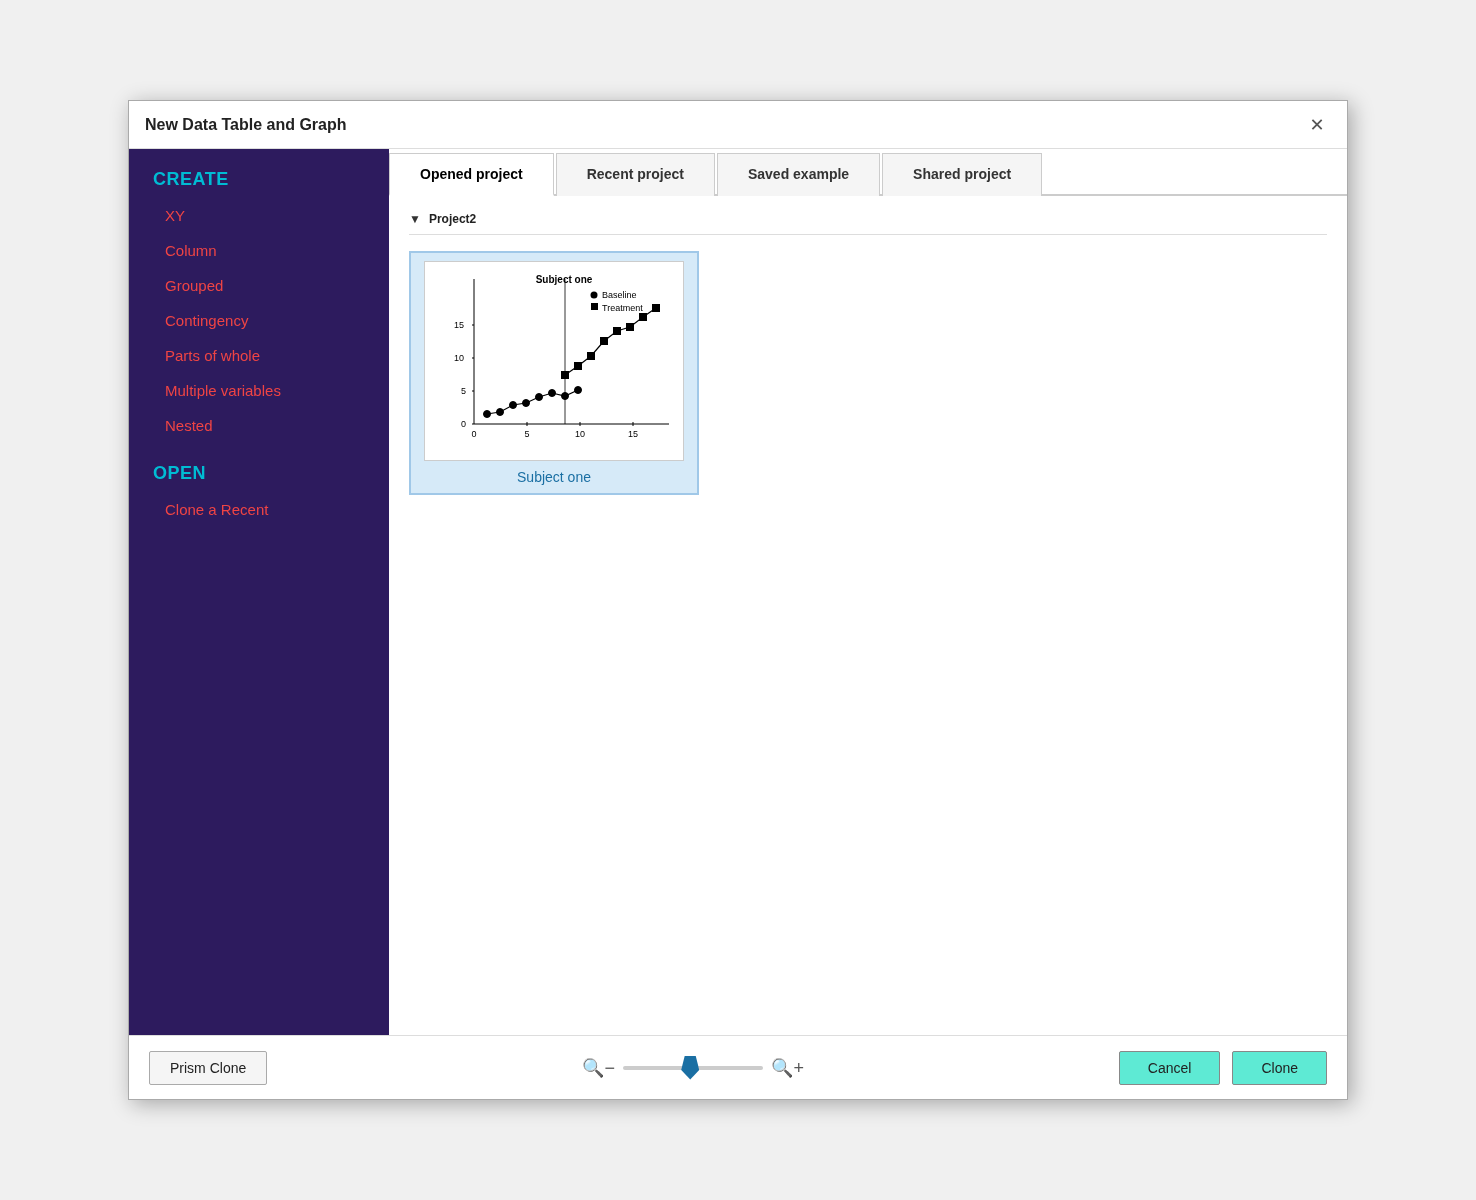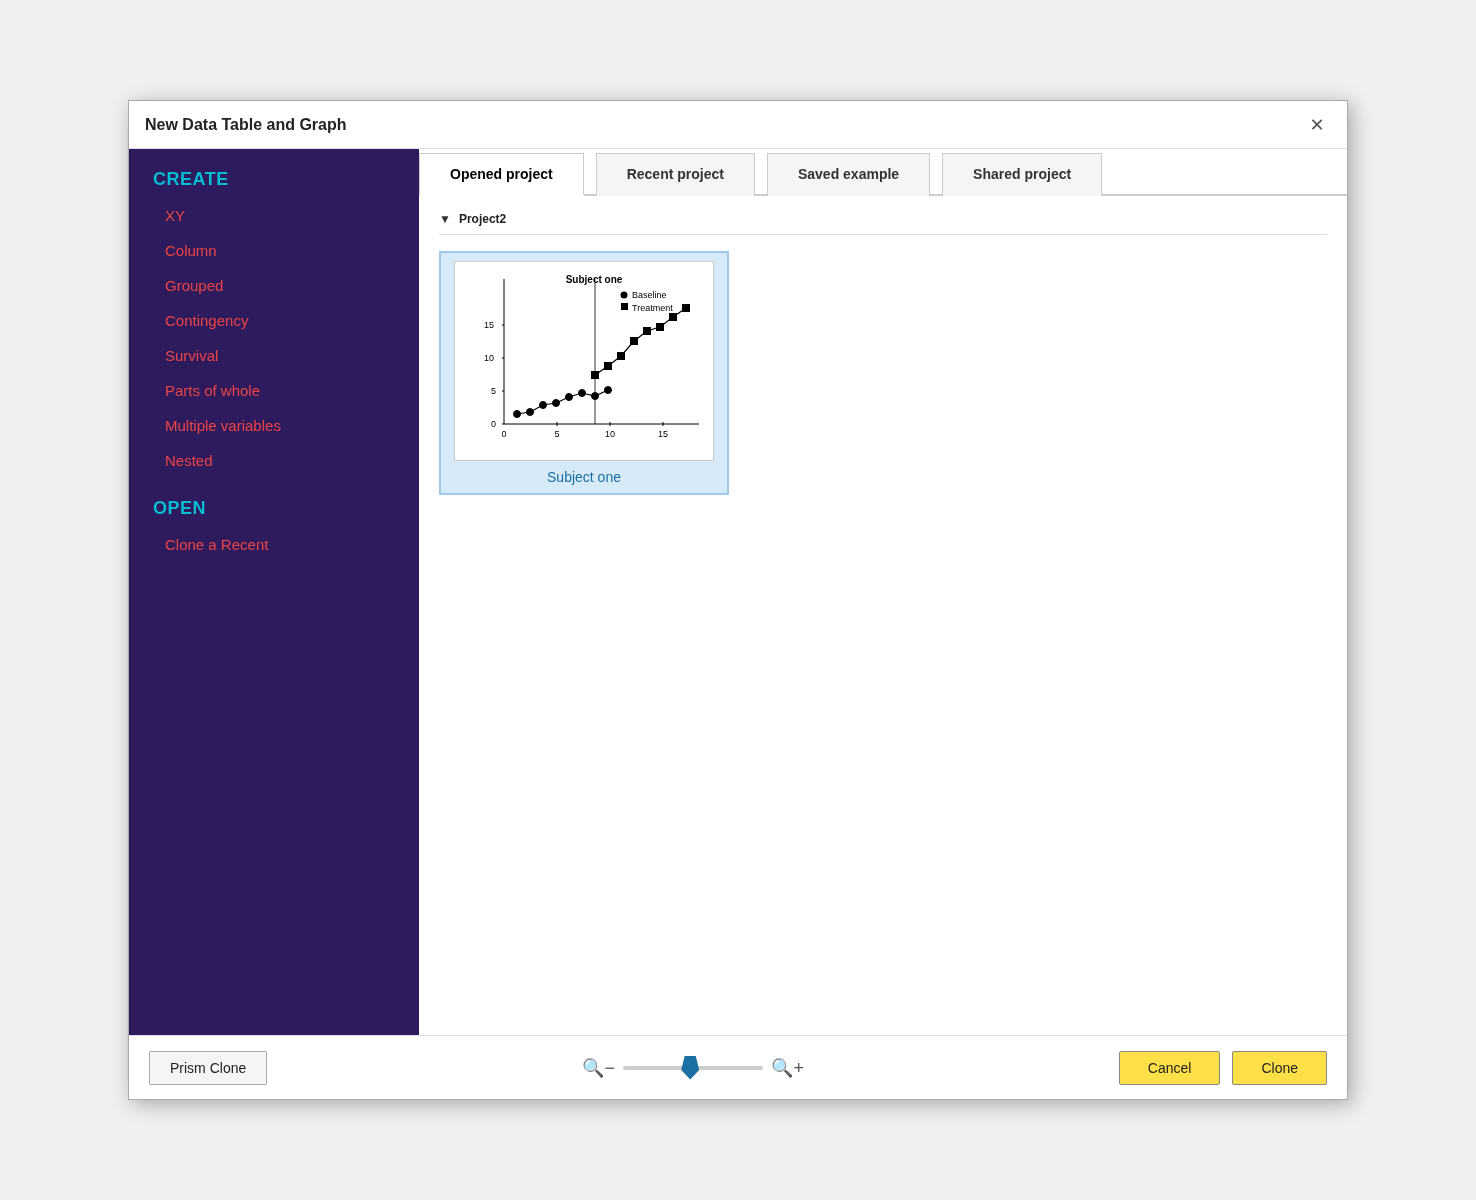--- a/index.html
+++ b/index.html
@@ -44,21 +44,21 @@
     }
 
     .dialog-body {
       display: flex;
       flex: 1;
       overflow: hidden;
     }
 
     
     .sidebar {
-      width: 290px;
+      width: 260px;
       background: #2d1b5e;
       color: #fff;
       display: flex;
       flex-direction: column;
       flex-shrink: 0;
     }
 
     .sidebar-section-label {
       color: #00bcd4;
       font-size: 18px;
@@ -95,21 +95,21 @@
 
     .tab {
       padding: 12px 30px;
       font-size: 14px;
       font-weight: 600;
       color: #333;
       cursor: pointer;
       border: 1px solid #ccc;
       border-bottom: none;
       background: #f5f5f5;
-      margin-right: 12px;
+      margin-right: 2px;
       margin-bottom: -2px;
     }
 
     .tab.active {
       background: #fff;
       border-bottom: 2px solid #fff;
       color: #000;
       font-weight: 700;
     }
 
@@ -227,21 +227,21 @@
       width: 18px;
       height: 24px;
       background: #1a6fa3;
       clip-path: polygon(20% 0%, 80% 0%, 100% 60%, 50% 100%, 0% 60%);
     }
 
     .action-btn {
       padding: 8px 28px;
       font-size: 14px;
       border: 1px solid #888;
-      background: #fde047;
+      background: #5eead4;
       cursor: pointer;
       border-radius: 2px;
       color: #222;
       font-weight: 500;
     }
 
     
     .chart-svg {
       width: 240px;
       height: 185px;
@@ -259,21 +259,20 @@
 
   <div class="dialog-body">
 
     <div class="sidebar">
       <span class="sidebar-section-label">CREATE</span>
 
       <div class="sidebar-item">XY</div>
       <div class="sidebar-item">Column</div>
       <div class="sidebar-item">Grouped</div>
       <div class="sidebar-item">Contingency</div>
-      <div class="sidebar-item">Survival</div>
       <div class="sidebar-item">Parts of whole</div>
       <div class="sidebar-item">Multiple variables</div>
       <div class="sidebar-item">Nested</div>
 
       <span class="sidebar-section-label">OPEN</span>
       <div class="sidebar-item">Clone a Recent</div>
 
       <div class="sidebar-divider"></div>
     </div>
 

